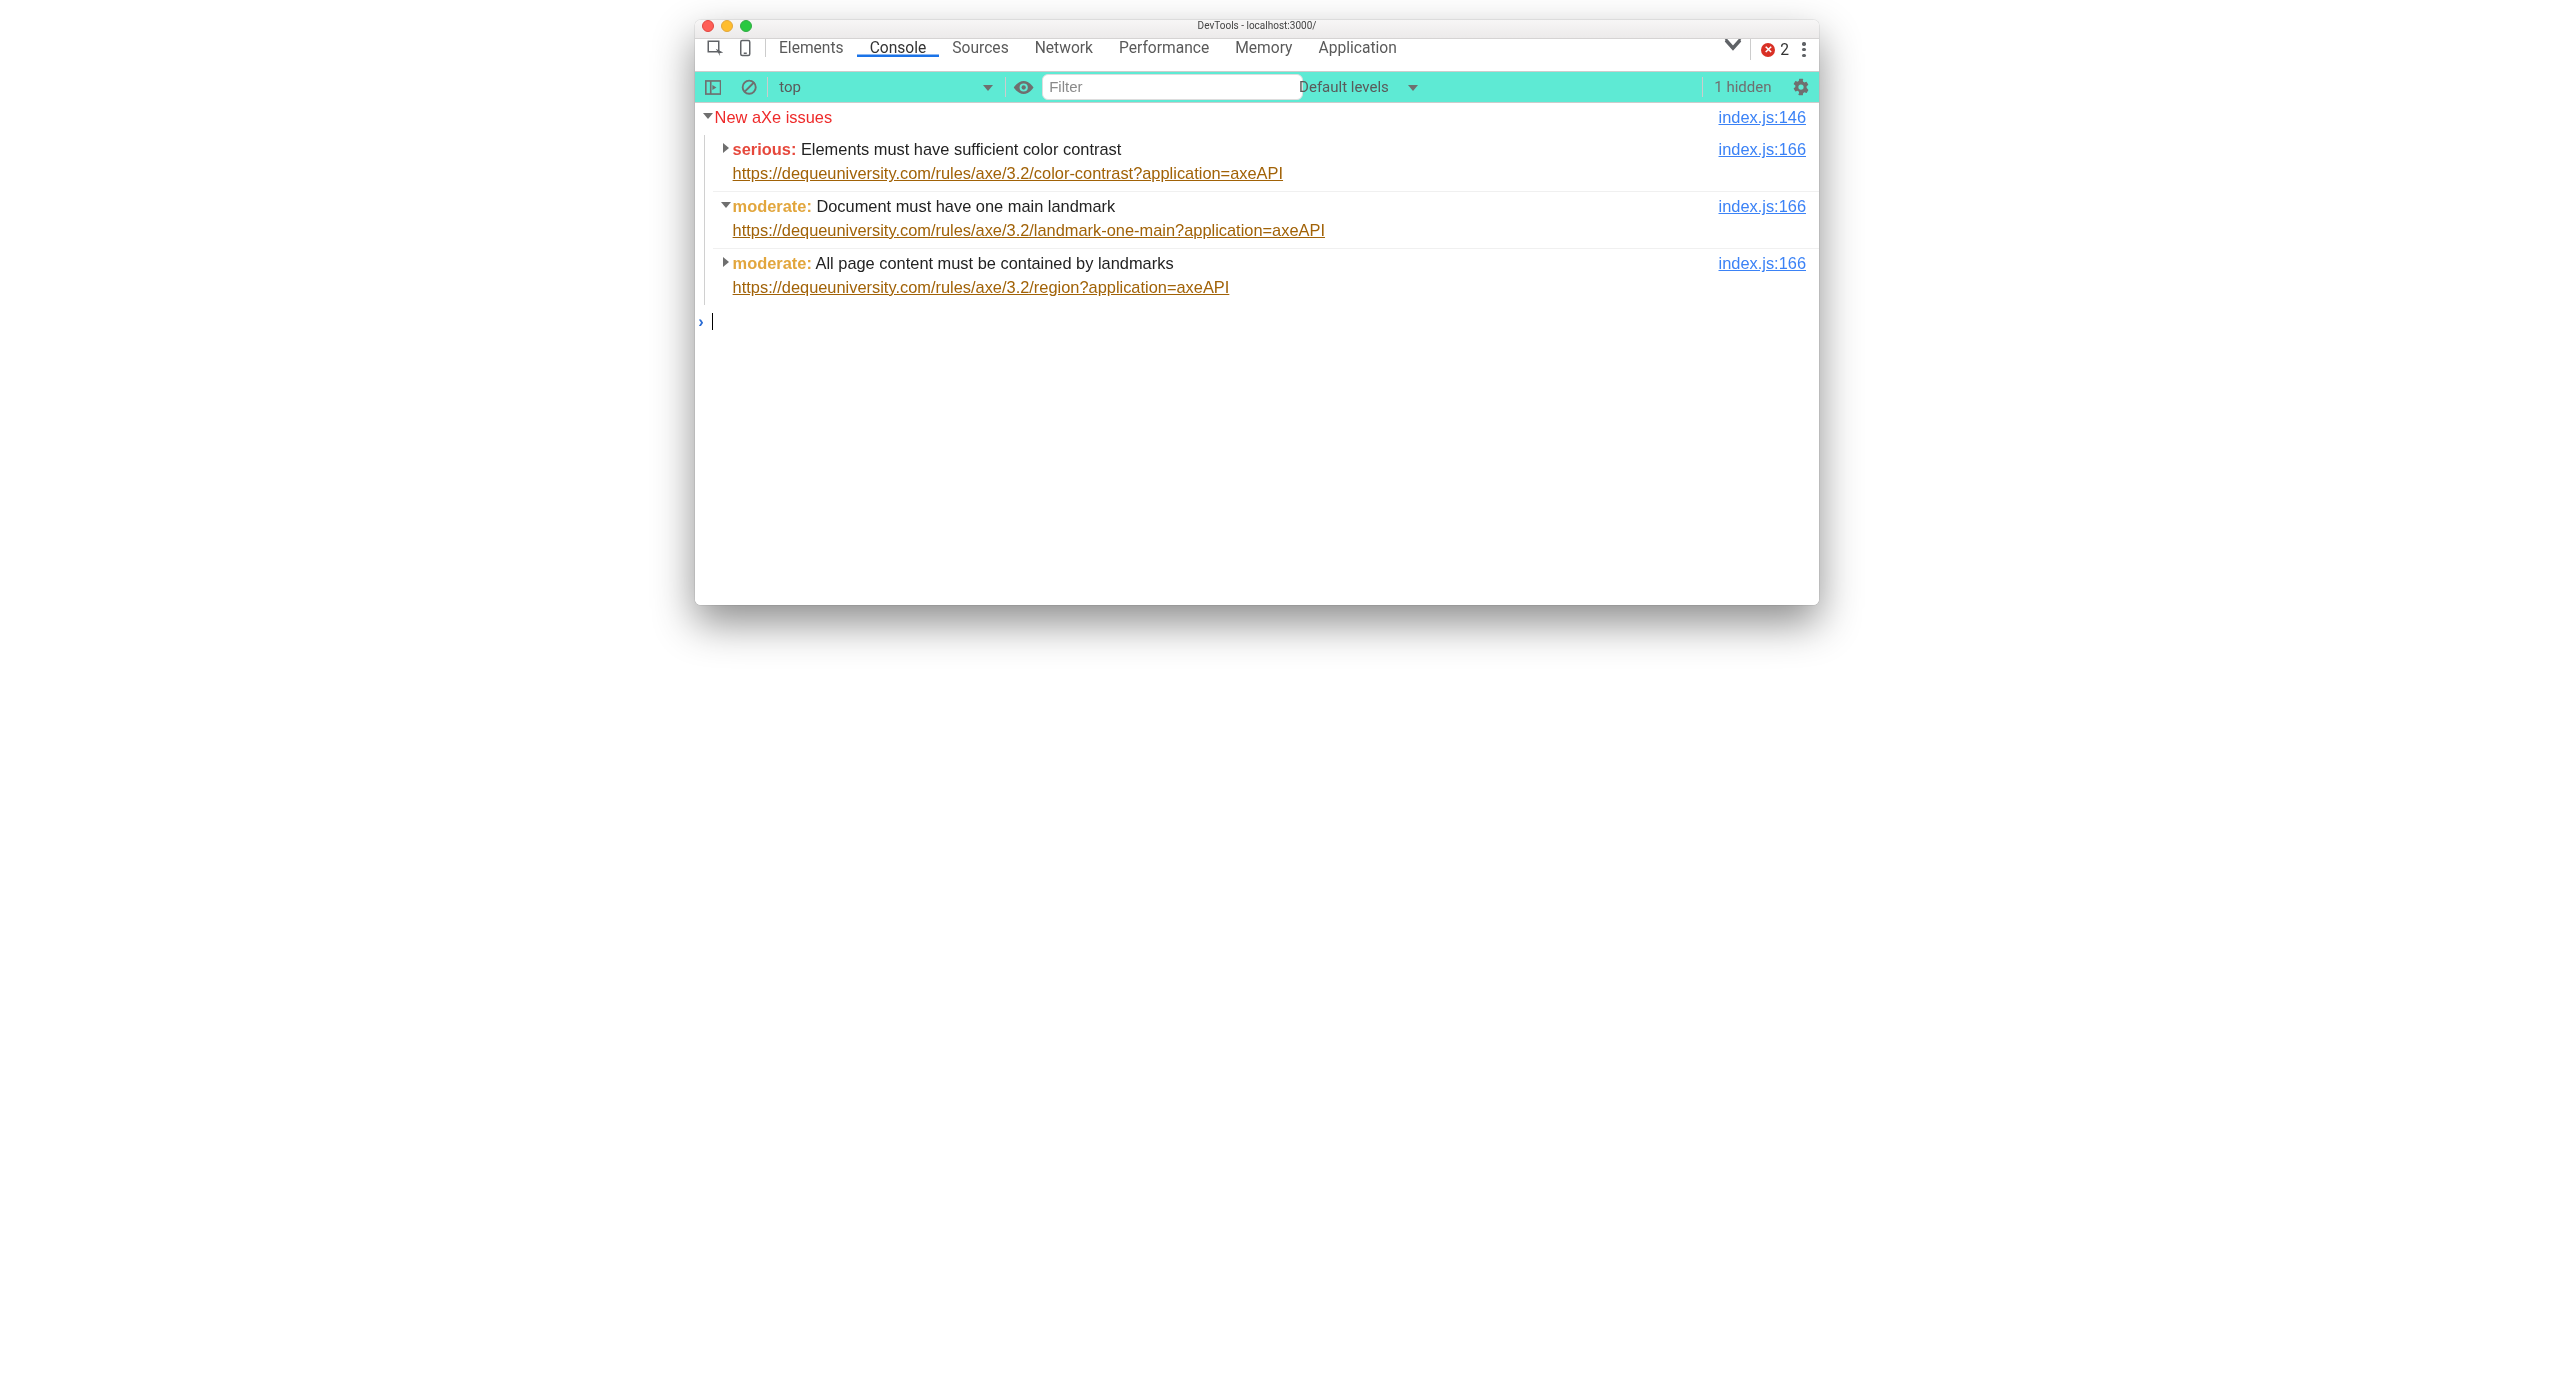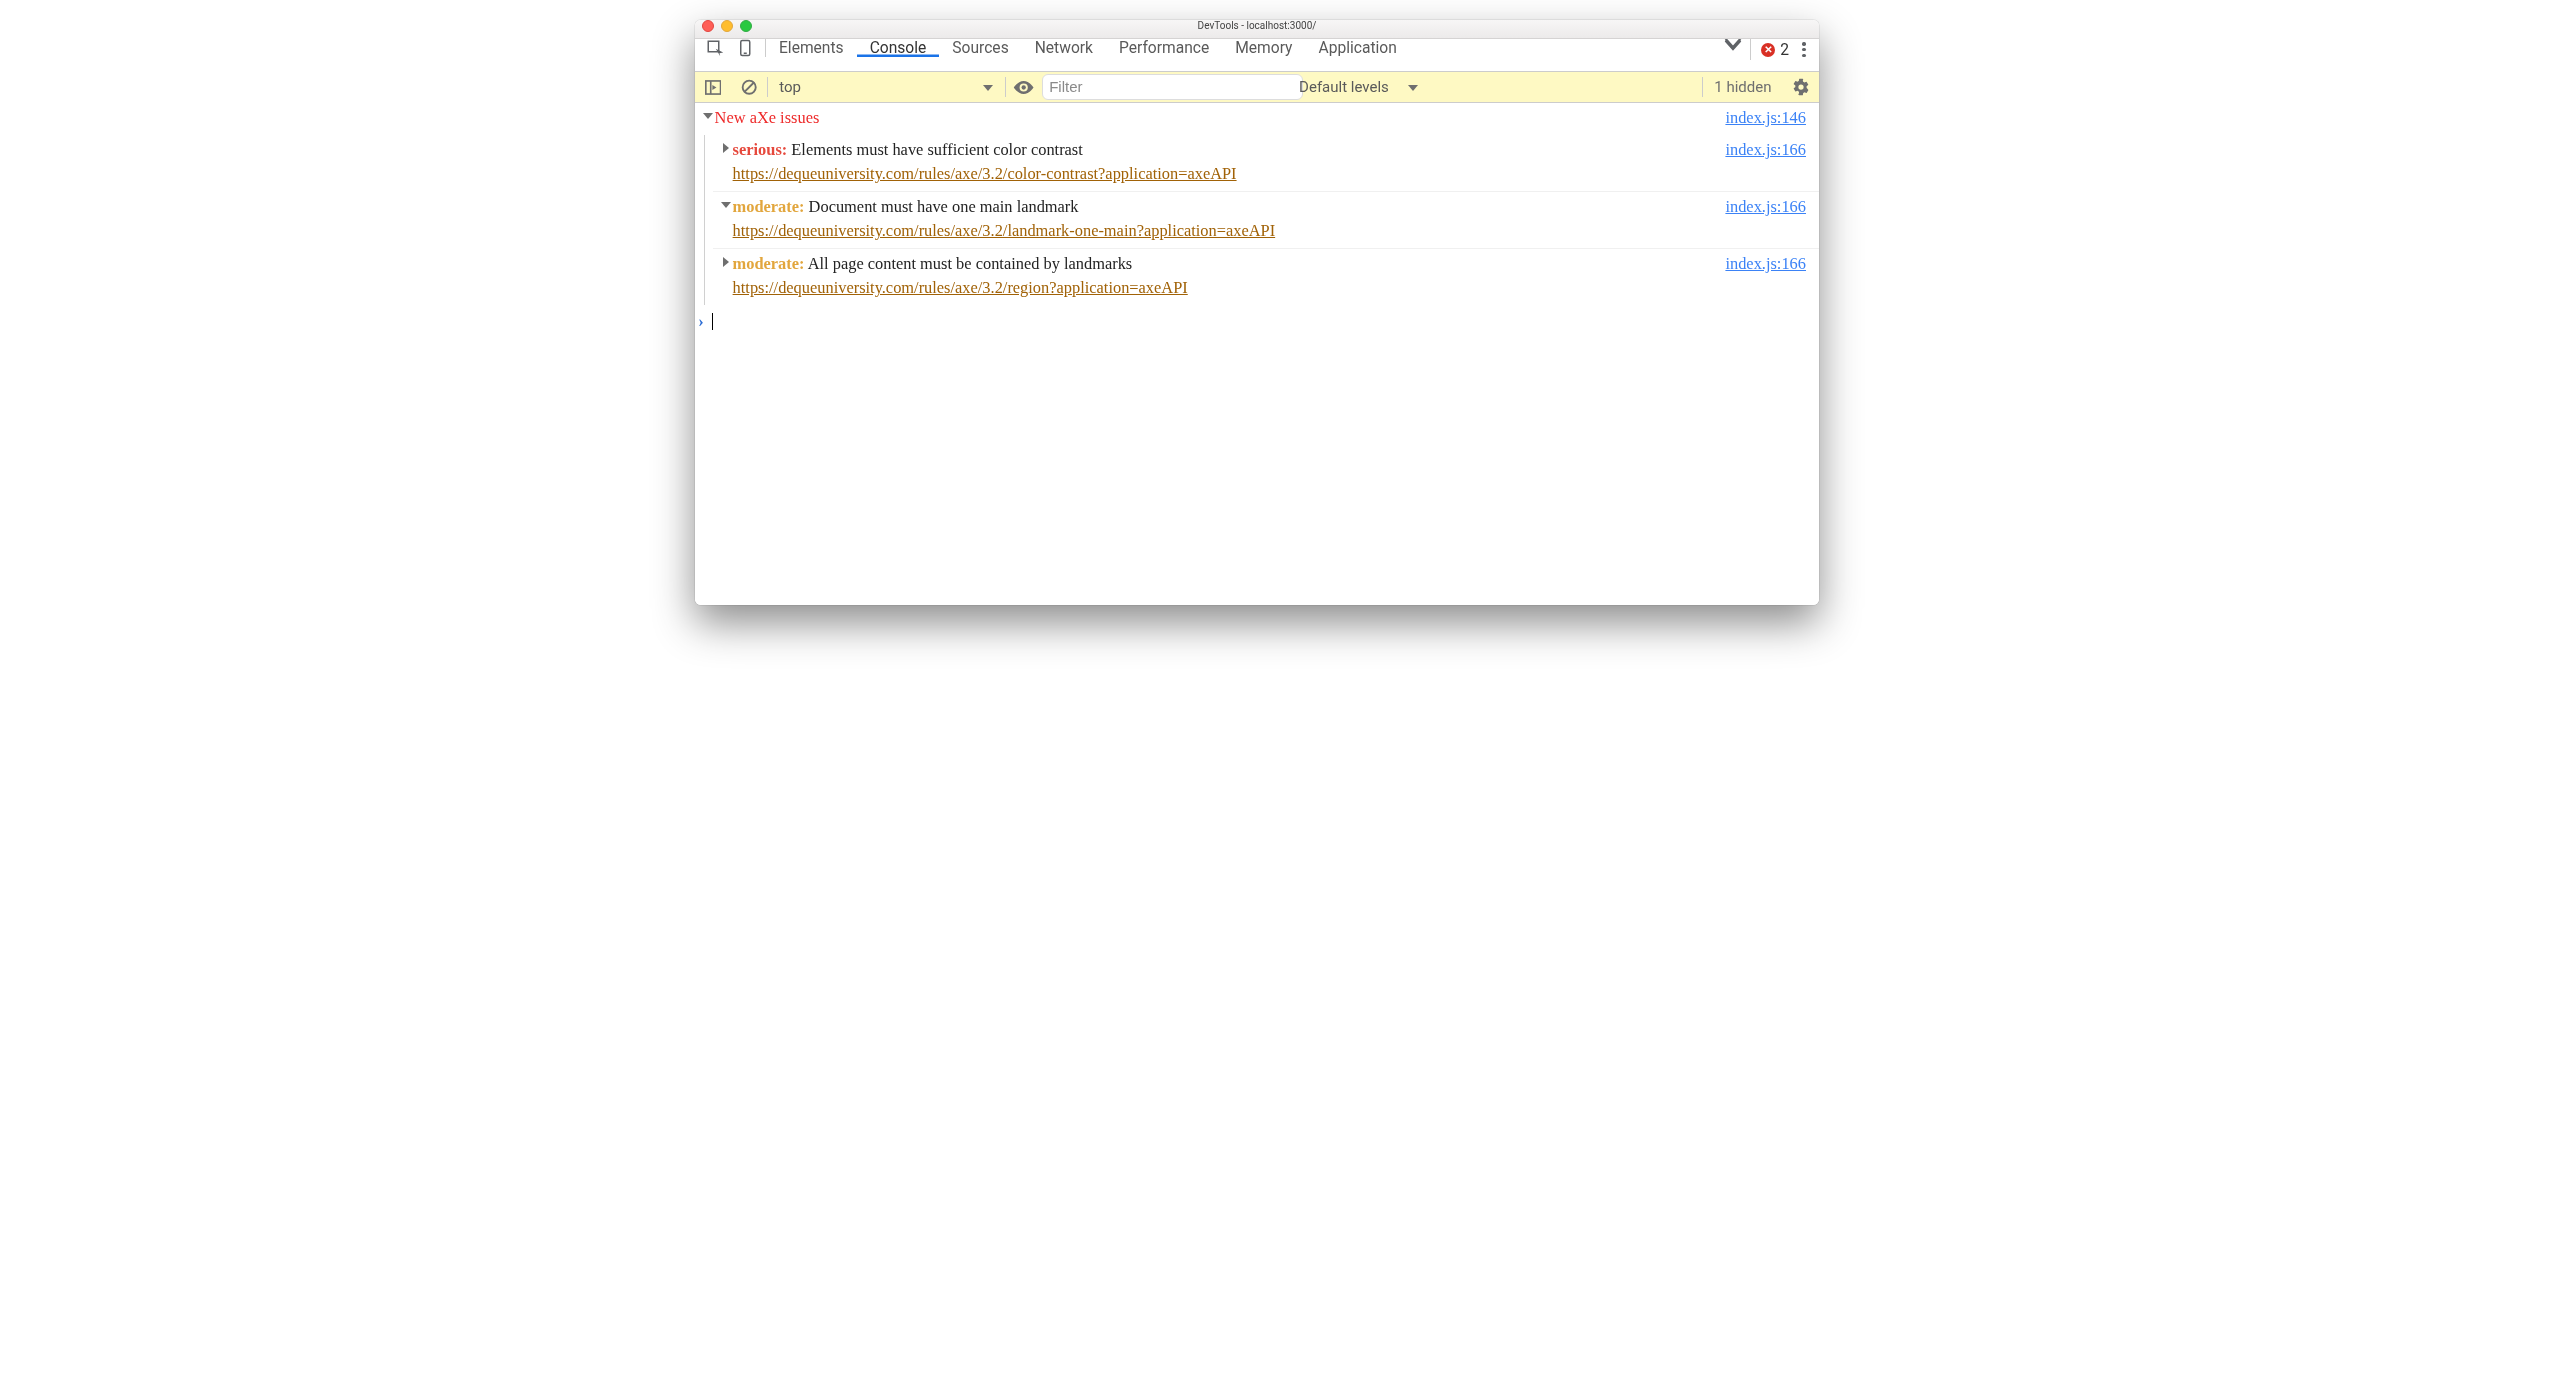--- a/index.html
+++ b/index.html
@@ -17,35 +17,35 @@
 .tb-left{width:70px;display:flex;align-items:center;justify-content:center;gap:13px;border-right:0.8px solid #ccc}
 .tb-tabs{display:flex;flex:1;align-items:stretch}
 .tab{display:flex;align-items:center;padding:0 13px;font-size:15.6px;cursor:pointer}
 .tab.active{color:#333;box-shadow:inset 0 -2.5px 0 #1a73e8}
 .tb-right{display:flex;align-items:center;gap:10px;padding:0 10px;border-left:0.8px solid #ccc}
 .errbadge{display:flex;align-items:center;gap:5px;font-size:15.6px;color:#333}
 .circle-err{width:14px;height:14px;border-radius:50%;background:#d93025;display:flex;align-items:center;justify-content:center;color:#fff;font-size:10px;font-weight:700}
 .kebab{display:flex;flex-direction:column;gap:2.5px;padding:3.3px}
 .kebab span{width:3.3px;height:3.3px;border-radius:50%;background:#606367}
 
-.toolbar{height:30px;background:#fef9c3;border-bottom:0.8px solid #ccc;display:flex;align-items:center;font-size:15px;color:#5a5a5a}
+.toolbar{height:30px;background:#5eead4;border-bottom:0.8px solid #ccc;display:flex;align-items:center;font-size:15px;color:#5a5a5a}
 .tl-btn{width:36px;height:100%;display:flex;align-items:center;justify-content:center}
 .sep{width:0.8px;height:20px;background:#ccc}
 .ctx{display:flex;align-items:center;gap:5px;padding:0 11.5px;height:100%;min-width:214px}
 .eye{width:36px;display:flex;align-items:center;justify-content:center}
 .filter{flex:0 0 246px}
 .filter input{width:100%;height:21.4px;border:0.8px solid #ddd;background:#fff;border-radius:6px;font-size:15px;padding:1.6px 6.6px;color:#333;outline:none}
 .filter input::placeholder{color:#8a8a8a}
 .levels{padding:0 11.5px;display:flex;align-items:center;gap:16px}
 .tri-dn{display:inline-block;border-left:5px solid transparent;border-right:5px solid transparent;border-top:6.6px solid #6f6f6f;margin-left:3.3px;position:relative;top:0.8px}
 .spacer{flex:1}
 .hidden-count{padding:0 11.5px;color:#6f6f6f}
 .gear{width:36px;display:flex;align-items:center;justify-content:center}
 
-.console{flex:1;font-family:Liberation Serif, serif;font-size:16.4px;line-height:1.45;overflow:auto;background:#fff}
+.console{flex:1;font-family:Liberation Sans, sans-serif;font-size:16.4px;line-height:1.45;overflow:auto;background:#fff}
 .row{display:flex;border-top:0.8px solid #f0f0f0}
 .row:first-child{border-top:none}
 .gutter{flex:0 0 13px;display:flex;justify-content:flex-end;align-items:flex-start;padding:3.3px 3.3px 0 3.3px}
 .body{flex:1;padding:3.3px 0 5px 0;display:flex}
 .msg{flex:1;min-width:0}
 .src{flex:0 0 auto;padding-right:13px;text-align:center;text-decoration:underline;color:#3b82f6;white-space:nowrap}
 .disc{width:0;height:0;border-top:5px solid transparent;border-bottom:5px solid transparent;border-left:6.6px solid #6f6f6f;margin-top:5px}
 .disc.open{transform:rotate(90deg)}
 .red{color:#ee2a2a}
 .sev-serious{color:#e6483c;font-weight:600}

